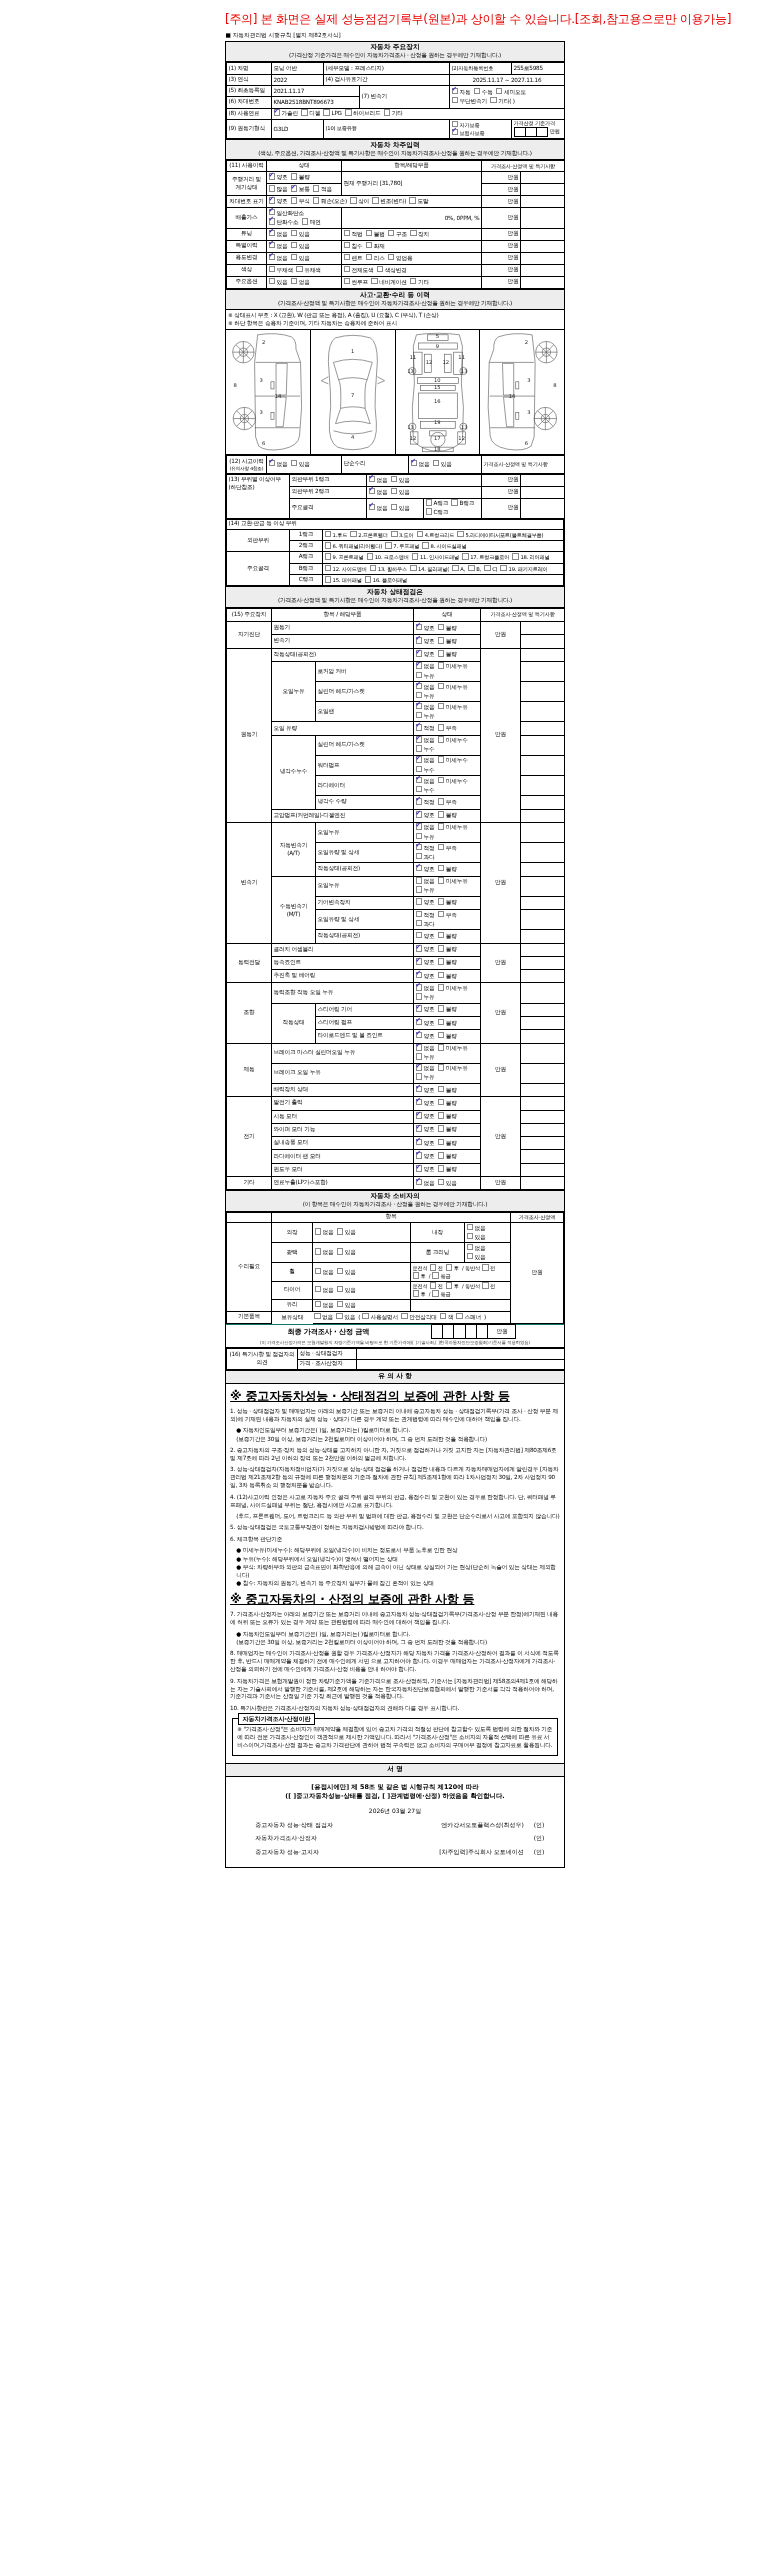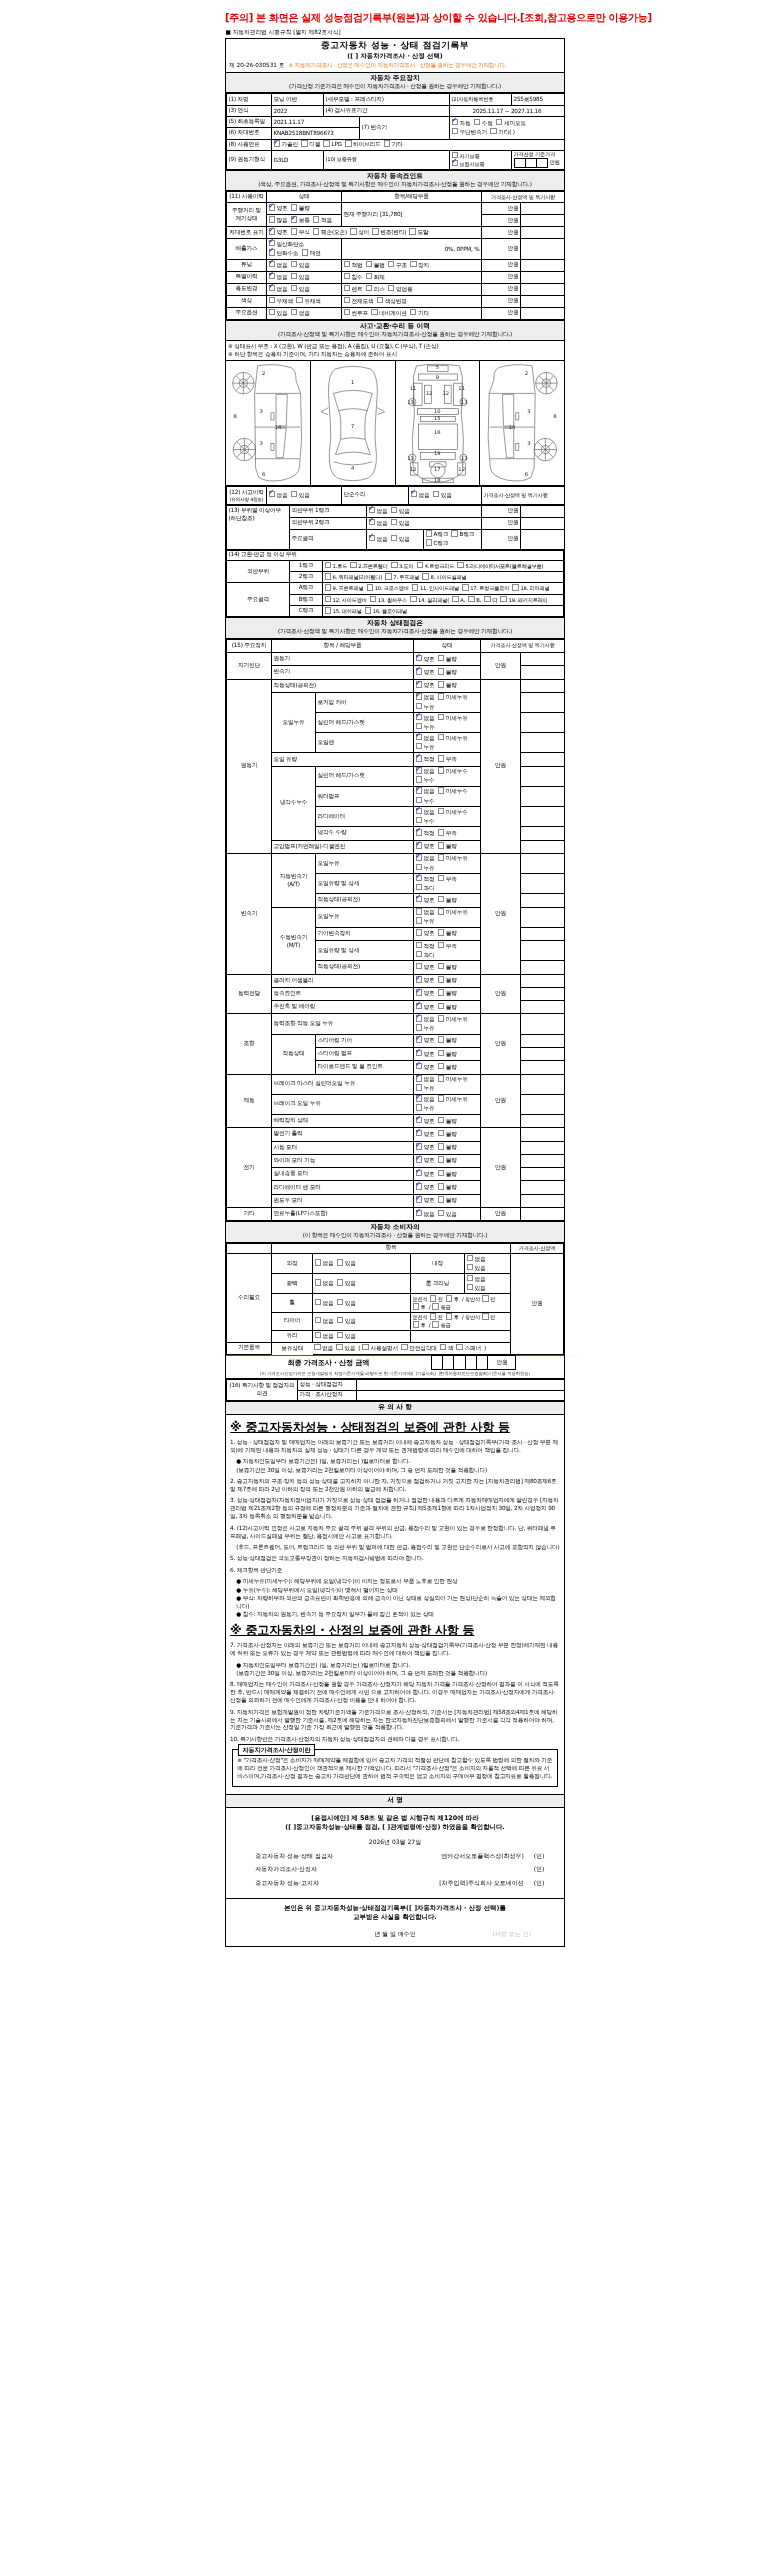--- a/index.html
+++ b/index.html
@@ -1,18 +1,18 @@
 <!DOCTYPE html>
 <html style="font-size:8.2px"><head>
 <meta charset="utf-8">
 <style>
   html,body{margin:0;padding:0;background:#fff;}
   body{width:773px;height:2576px;position:relative;font-family:"DejaVu Sans","Liberation Sans",sans-serif;color:#000;}
   .doc-wrap{position:absolute;left:225px;top:11.3px;width:340px;}
-  .warning{color:#e80000;font-weight:bold;font-size:10px;text-align:center;letter-spacing:-0.3px;white-space:nowrap;}
+  .warning{color:#e80000;font-weight:normal;font-size:12px;text-align:center;letter-spacing:-0.3px;white-space:nowrap;}
   .formref{font-size:5.7px;margin:3.6px 0 1px 0.5px;}
   .doc{border:1px solid #000;width:338px;}
   table{border-collapse:collapse;width:100%;table-layout:fixed;}
   td{border:0.5px solid #000;font-size:5.7px;padding:0.5px 1.5px;vertical-align:middle;overflow:hidden;letter-spacing:-0.2px;}
   .nb{border:none;}
   .c{text-align:center;}
   .r{text-align:right;}
   .b{font-weight:bold;}
   .f10{font-size:5.2px;}
   .sec{background:#ededed;border-top:1px solid #000;border-bottom:1px solid #000;text-align:center;padding:1px 0 1.5px;}
@@ -61,28 +61,20 @@
 </style>
 </head>
 <body>
 
 <div class="doc-wrap">
   <div class="warning">[주의] 본 화면은 실제 성능점검기록부(원본)과 상이할 수 있습니다.[조회,참고용으로만 이용가능]</div>
   <div class="formref">■ 자동차관리법 시행규칙 [별지 제82호서식]</div>
 
   <div class="doc">
 
-    <div class="titlebox">
-      <div class="title-main">중고자동차 성능 · 상태 점검기록부</div>
-      <div class="title-sub">([ ] 자동차가격조사 · 산정 선택)</div>
-      <div class="docrow">
-        <span class="docno">제 20-26-030531 호</span>
-        <span class="orange">※ 자동차가격조사 · 산정은 매수인이 자동차가격조사 · 산정을 원하는 경우에만 기재합니다.</span>
-      </div>
-    </div>
 
     <div class="sec" style="border-top:none;">
       <div class="t">자동차 주요장치</div>
       <div class="s">(가격산정 기준가격은 매수인이 자동차가격조사 · 산정을 원하는 경우에만 기재합니다.)</div>
     </div>
     <table>
       <colgroup>
           <col style="width:45px">
           <col style="width:52px">
           <col style="width:36px">
@@ -129,21 +121,21 @@
         <td class="f10">
           <span>가격산정 기준가격</span>
           <span class="dgt"></span><span class="dgt"></span><span class="dgt last"></span>
           <span class="unit">만원</span>
         </td>
       </tr>
     </tbody>
       </table>
 
     <div class="sec">
-      <div class="t">자동차 등속죠인트</div>
+      <div class="t">자동차 차주입력</div>
       <div class="s">(색상, 주요옵션, 가격조사·산정액 및 특기사항은 매수인이 자동차가격조사·산정을 원하는 경우에만 기재합니다.)</div>
     </div>
     <table>
       <colgroup>
           <col style="width:40px">
           <col style="width:75px">
           <col style="width:140px">
           <col style="width:39px">
           <col style="width:44px">
         </colgroup>
@@ -805,24 +797,16 @@
         <span class="sl">자동차가격조사·산정자</span>
         <span class="sv"></span>
         <span class="seal">(인)</span>
       </div>
       <div class="srow">
         <span class="sl">중고자동차 성능·고지자</span>
         <span class="sv">[차주입력]주식회사 오토네이션</span>
         <span class="seal">(인)</span>
       </div>
     </div>
-    <div class="confirm">
-      <div class="l">본인은 위 중고자동차성능·상태점검기록부([ ]자동차가격조사 · 산정 선택)를</div>
-      <div class="l">교부받은 사실을 확인합니다.</div>
-      <div class="buyerline">
-        <span>년   월   일 매수인</span>
-        <span class="gray">(서명 또는 인)</span>
-      </div>
-    </div>
 
   </div>
 </div>
 
 
 </body></html>

